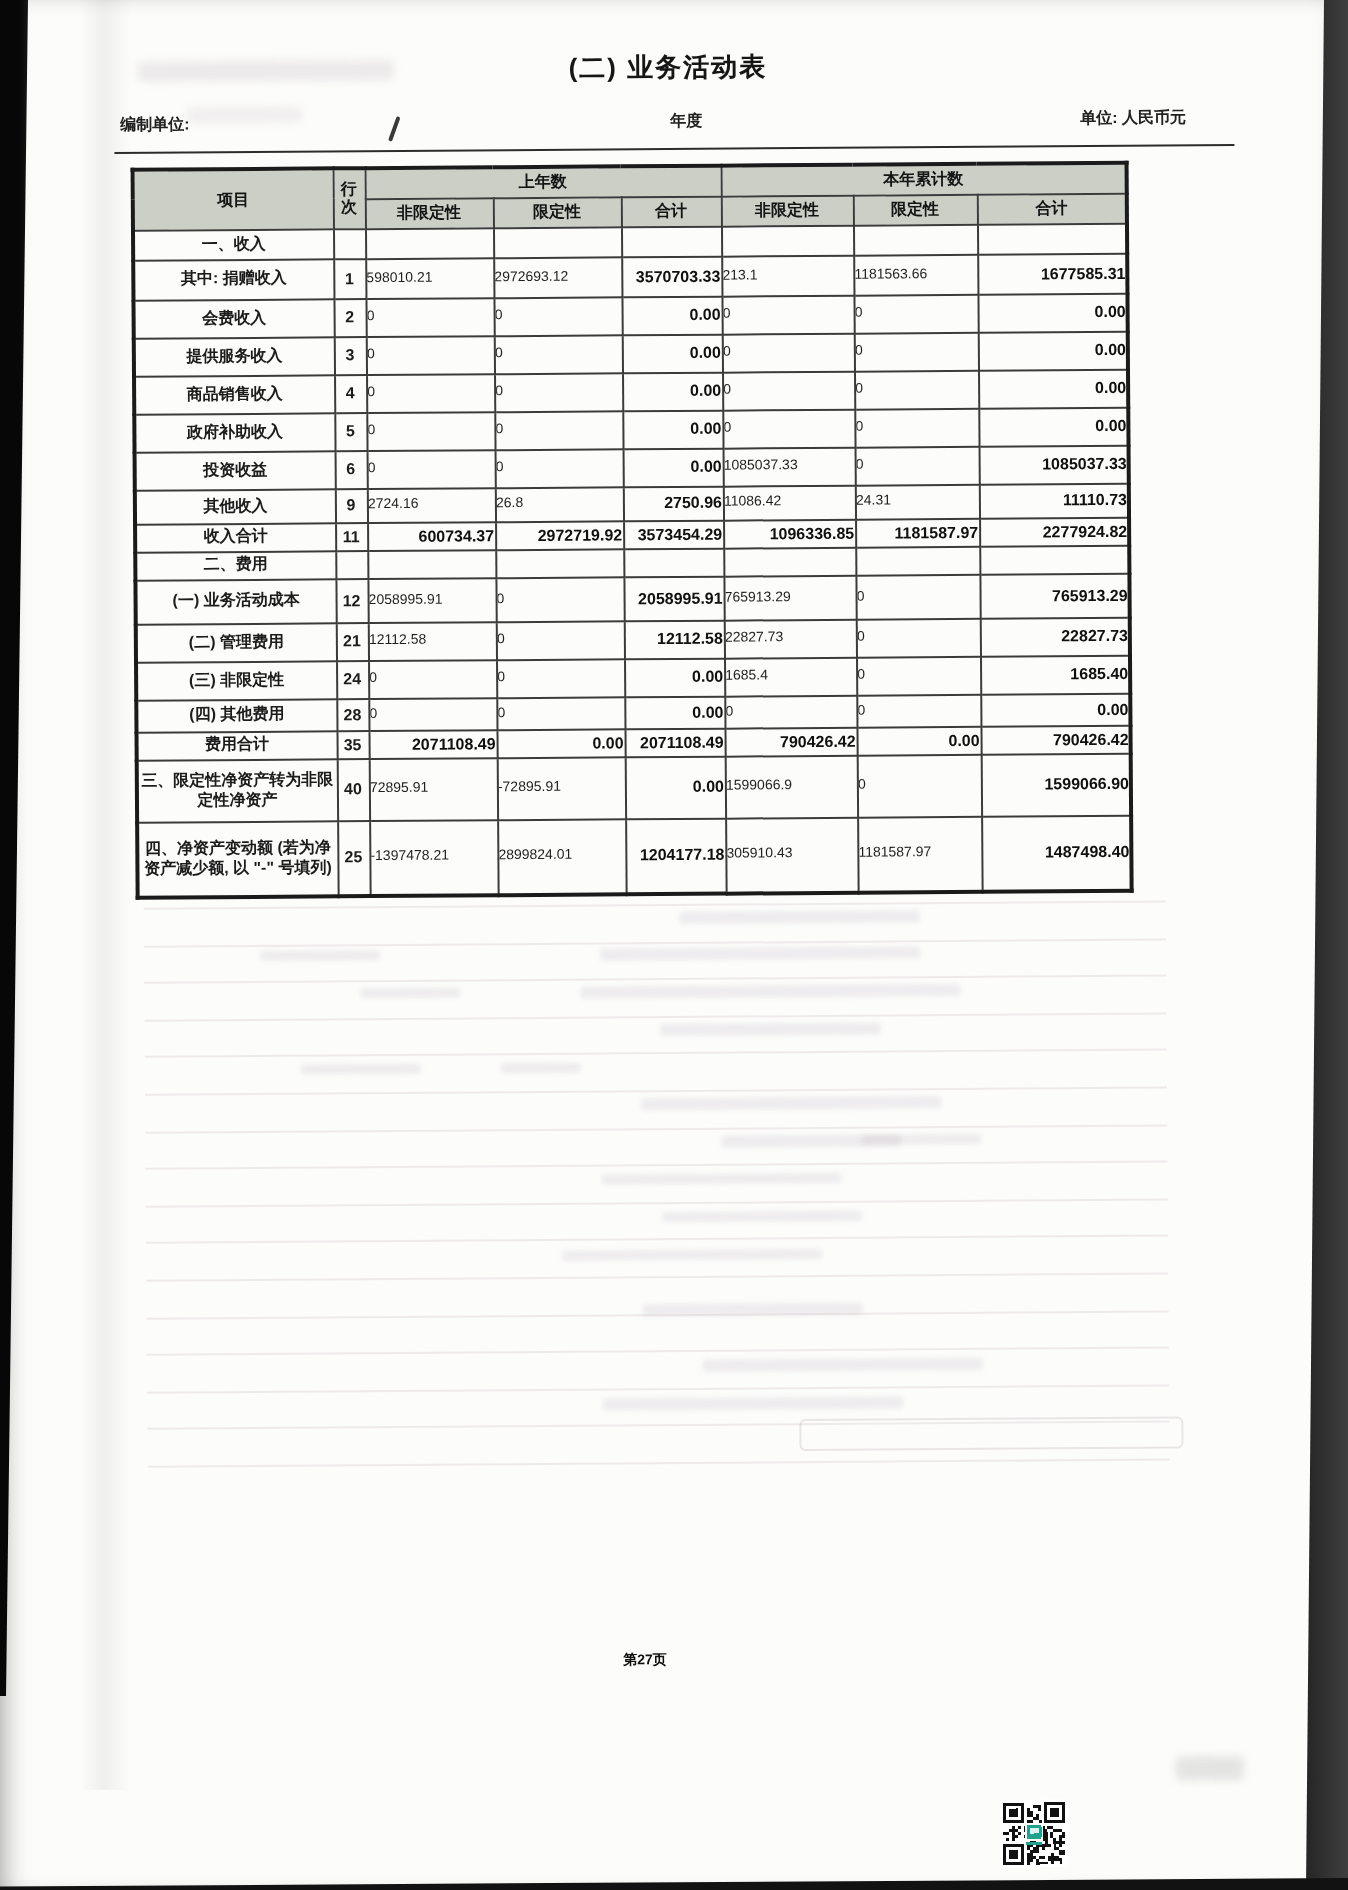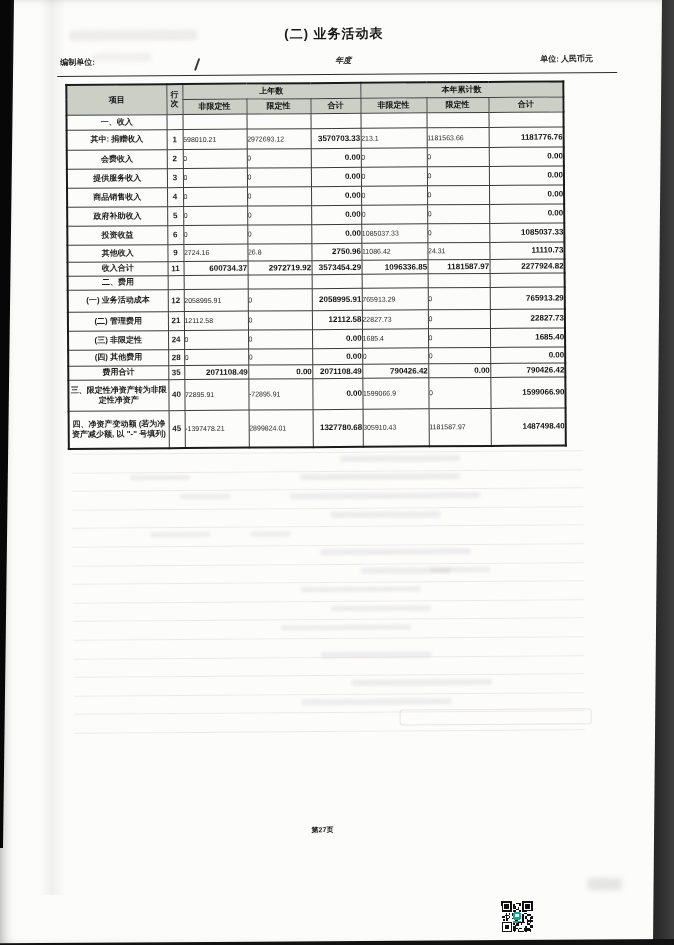--- a/index.html
+++ b/index.html
@@ -21,21 +21,21 @@
     clip-path:polygon(0 0,14px 0,3px 100%,0 100%);}
   .edge-right{right:0;top:0;width:22px;height:945px;background:linear-gradient(90deg,#242424,#3f3f3f);
     clip-path:polygon(10px 0,100% 0,100% 100%,1px 100%);}
   .edge-bottom{left:0;bottom:0;width:100%;height:7px;background:#121212;
     clip-path:polygon(0 75%,100% 15%,100% 100%,0 100%);}
 
   .doc-title{position:absolute;left:0;top:25px;width:100%;text-align:center;
     font-size:13px;font-weight:bold;letter-spacing:1px;color:#161616;}
   .meta{position:absolute;top:55px;font-size:8px;font-weight:bold;color:#222;}
   #prepared{left:63px;}
-  #yearlbl{left:338px;font-style:italic;}
+  #yearlbl{left:338px;}
   #unitlbl{left:543px;text-align:right;}
   .hand-mark{position:absolute;left:199px;top:57px;width:2px;height:13px;background:#3a3a3a;
     transform:rotate(20deg);border-radius:1px;}
   .top-rule{position:absolute;left:60px;top:74px;width:560px;height:1px;background:#2c2c2c;}
 
   table.biz{position:absolute;left:68px;top:82px;width:497px;border-collapse:collapse;table-layout:fixed;
     border:2px solid #1b1b1b;}
   table.biz th,table.biz td{border:1px solid #3b3b3b;padding:0;vertical-align:middle;overflow:hidden;}
   table.biz thead th{background:var(--header-bg,#cbcfc6);font-size:8px;font-weight:bold;color:#141414;}
   .rowno-head{width:10px;margin:0 auto;word-break:break-all;line-height:1.15;}
@@ -118,21 +118,21 @@
             <td class="sum"></td>
           </tr>
           <tr style="height: 20px;">
             <td class="lbl">其中: 捐赠收入</td>
             <td class="rn">1</td>
             <td class="num">598010.21</td>
             <td class="num">2972693.12</td>
             <td class="sum">3570703.33</td>
             <td class="num">213.1</td>
             <td class="num">1181563.66</td>
-            <td class="sum">1181776.76</td>
+            <td class="sum">1677585.31</td>
           </tr>
           <tr style="height: 19px;">
             <td class="lbl">会费收入</td>
             <td class="rn">2</td>
             <td class="num">0</td>
             <td class="num">0</td>
             <td class="sum">0.00</td>
             <td class="num">0</td>
             <td class="num">0</td>
             <td class="sum">0.00</td>
@@ -262,24 +262,24 @@
             <td class="rn">40</td>
             <td class="num">72895.91</td>
             <td class="num">-72895.91</td>
             <td class="sum">0.00</td>
             <td class="num">1599066.9</td>
             <td class="num">0</td>
             <td class="sum">1599066.90</td>
           </tr>
           <tr style="height: 38px;">
             <td class="lbl">四、净资产变动额 (若为净资产减少额, 以 "-" 号填列)</td>
-            <td class="rn">45</td>
+            <td class="rn">25</td>
             <td class="num">-1397478.21</td>
             <td class="num">2899824.01</td>
-            <td class="sum">1327780.68</td>
+            <td class="sum">1204177.18</td>
             <td class="num">305910.43</td>
             <td class="num">1181587.97</td>
             <td class="sum">1487498.40</td>
           </tr>
         </tbody>
     </table>
 
     <div id="ghost-area">
         <div class="ghost gline" style="left: 72px; width: 511px; top: 452px;"></div>
         <div class="ghost gline" style="left: 72px; width: 511px; top: 470.6px;"></div>

